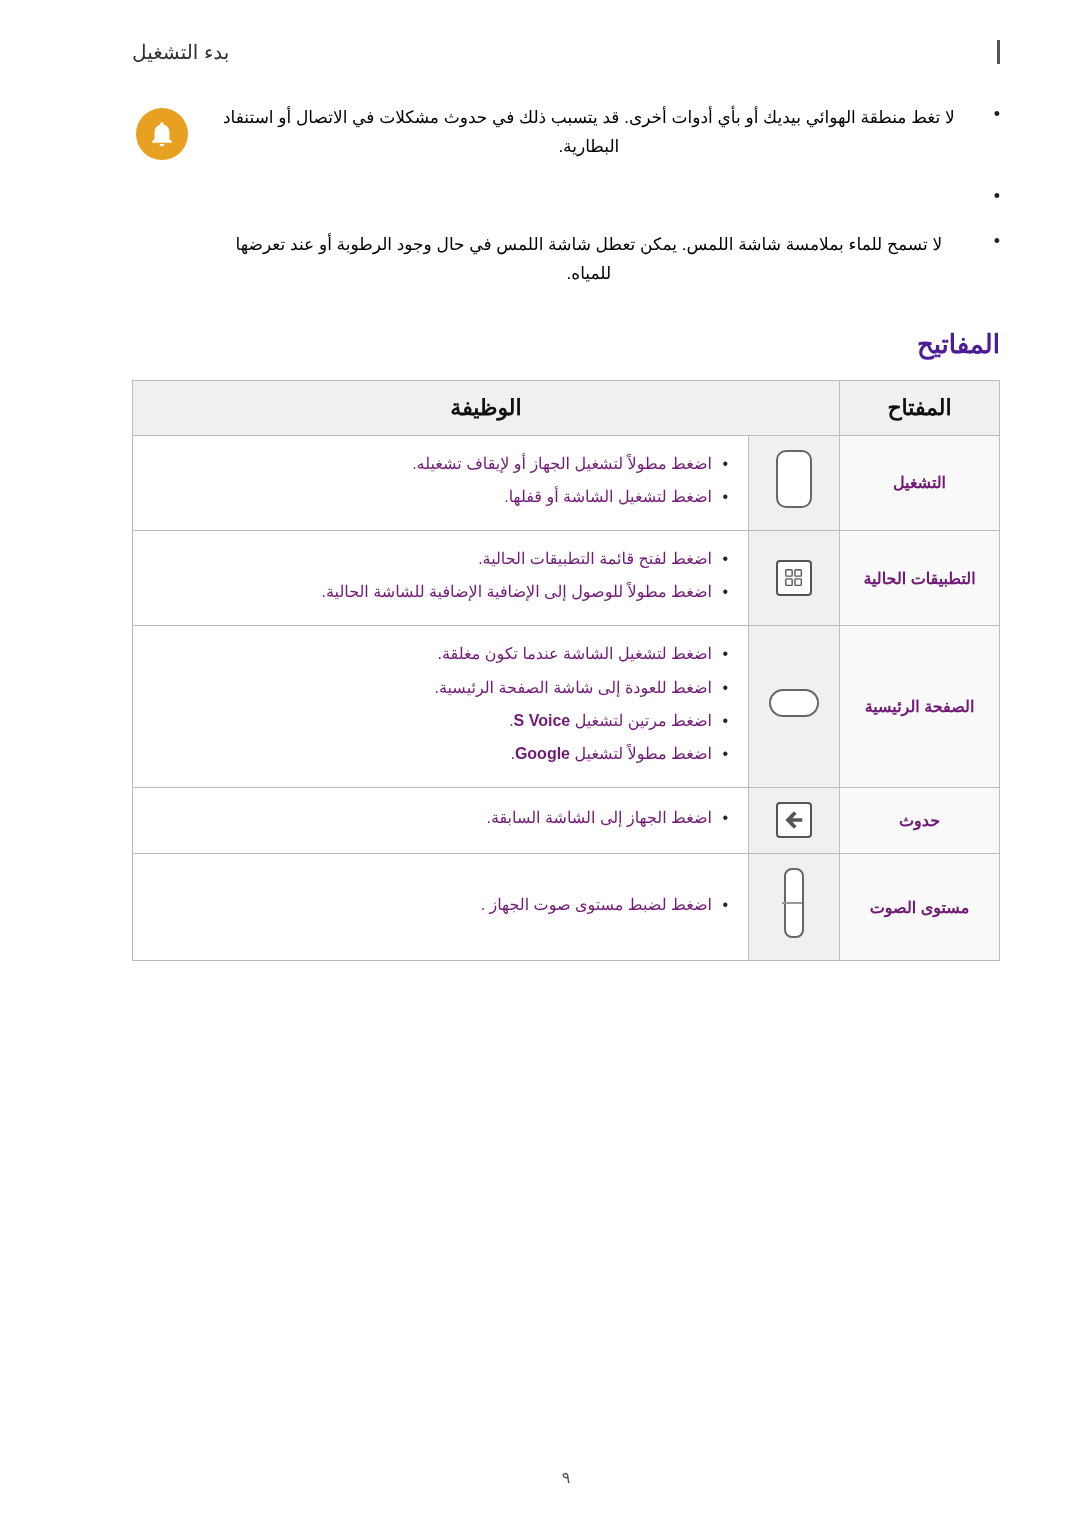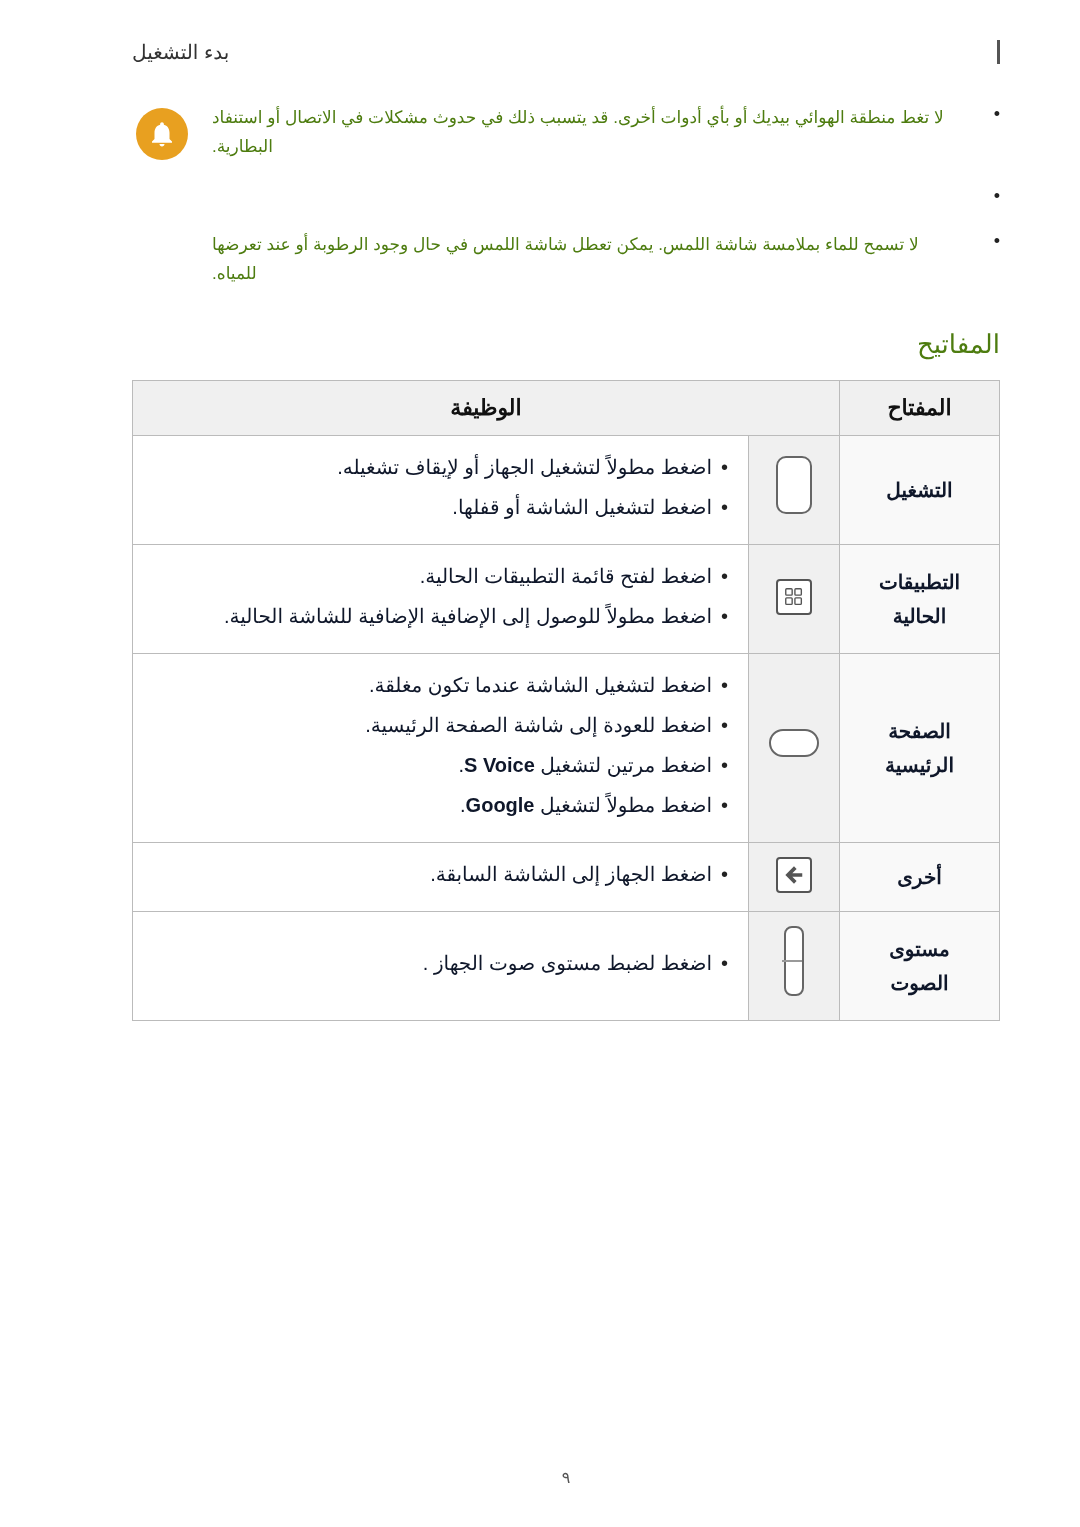--- a/index.html
+++ b/index.html
@@ -48,22 +48,22 @@
       display: flex;
       align-items: flex-start;
       margin-bottom: 24px;
       gap: 20px;
     }
 
     .bullet-item-text {
       flex: 1;
       font-size: 17px;
       line-height: 1.7;
-      text-align: left;
-      color: #4d7c0f;
+      text-align: center;
+      color: #000000;
     }
 
     .bullet-icon-area {
       width: 60px;
       display: flex;
       justify-content: center;
       align-items: flex-start;
       padding-top: 4px;
     }
 
@@ -84,24 +84,24 @@
     }
 
     .bullet-dot {
       font-size: 18px;
       margin-left: 8px;
       color: #222;
     }
 
     .section-title {
       font-size: 26px;
-      font-weight: normal;
+      font-weight: bold;
       text-align: right;
       margin-bottom: 20px;
-      color: #4d7c0f;
+      color: #4c1d95;
     }
 
     
     .keys-table {
       width: 100%;
       border-collapse: collapse;
       direction: rtl;
     }
 
     .keys-table th {
@@ -111,23 +111,23 @@
       padding: 14px 20px;
       text-align: center;
       border: 1px solid #bbb;
       color: #111;
     }
 
     .keys-table td {
       border: 1px solid #bbb;
       vertical-align: middle;
       padding: 14px 20px;
-      font-size: 20px;
+      font-size: 16px;
       line-height: 1.7;
-      color: #0f172a;
+      color: #701a75;
     }
 
     .td-key-name {
       text-align: center;
       font-weight: bold;
       font-size: 17px;
       background: #f9f9f9;
       width: 160px;
     }
 
@@ -339,21 +339,21 @@
           <ul>
             <li>اضغط لتشغيل الشاشة عندما تكون مغلقة.</li>
             <li>اضغط للعودة إلى شاشة الصفحة الرئيسية.</li>
             <li>اضغط مرتين لتشغيل <span class="bold-word">S Voice</span>.</li>
             <li>اضغط مطولاً لتشغيل <span class="bold-word">Google</span>.</li>
           </ul>
         </td>
       </tr>
 
       <tr>
-        <td class="td-key-name">أخرى</td>
+        <td class="td-key-name">حدوث</td>
         <td class="td-key-icon">
           <div class="key-back">
             <svg width="22" height="22" viewBox="0 0 24 24" fill="none" stroke="#555" stroke-width="2">
               <path d="M20 11H7.83l5.59-5.59L12 4l-8 8 8 8 1.41-1.41L7.83 13H20v-2z"></path>
             </svg>
           </div>
         </td>
         <td class="td-functions">
           <ul>
             <li>اضغط الجهاز إلى الشاشة السابقة.</li>

